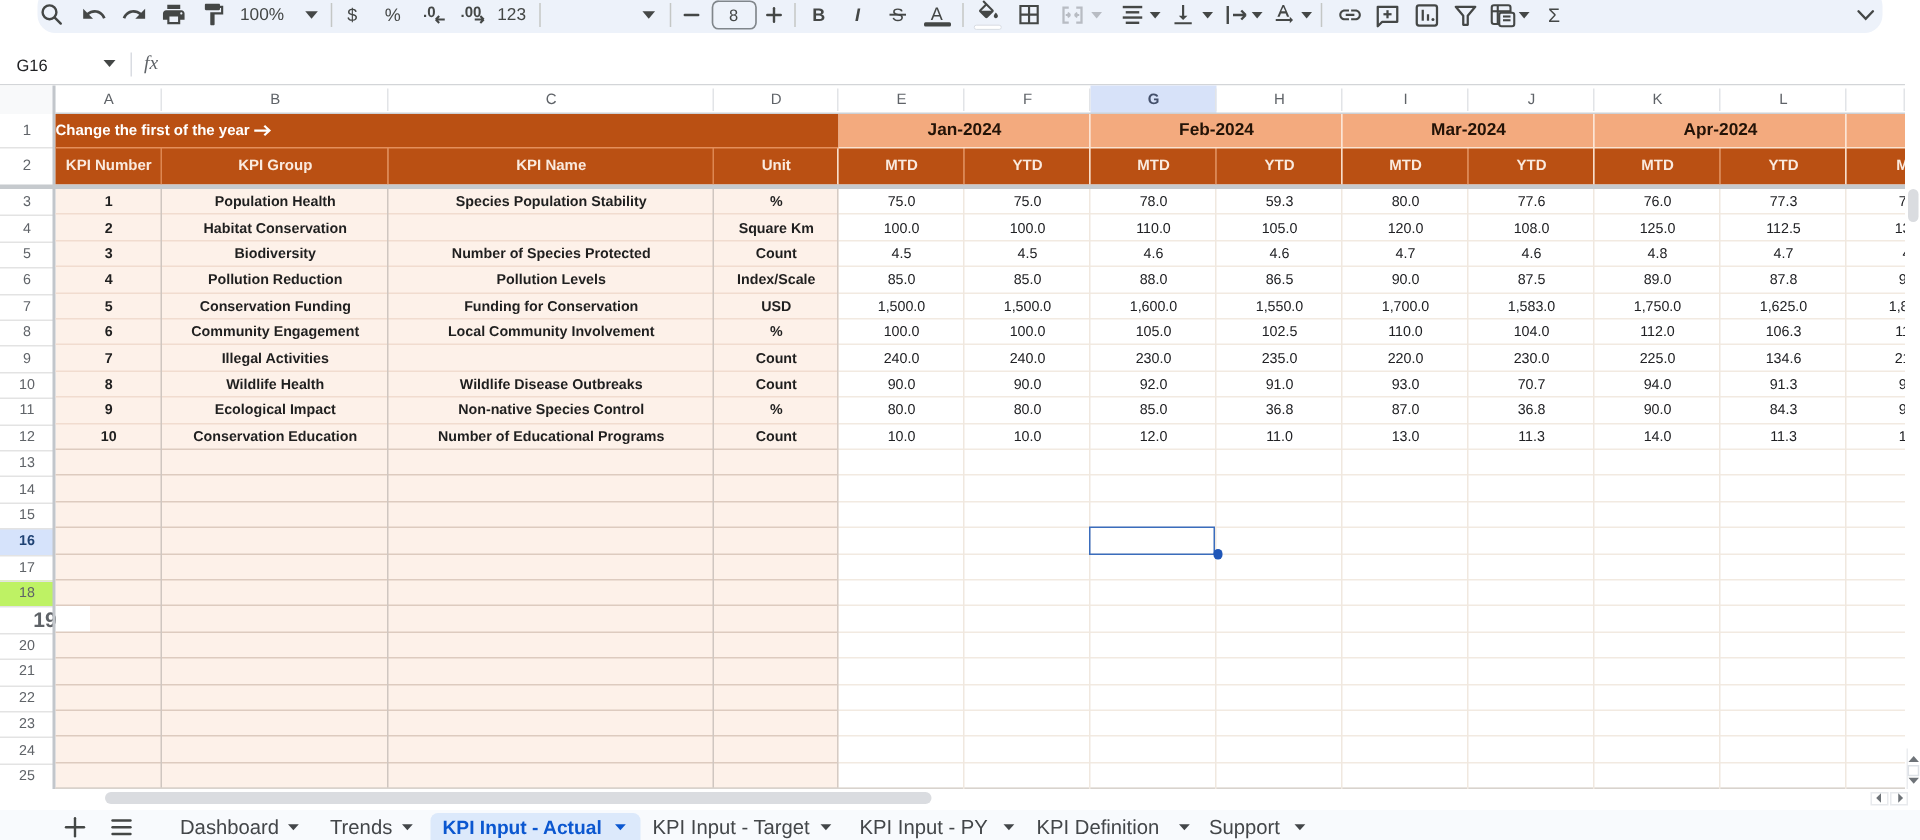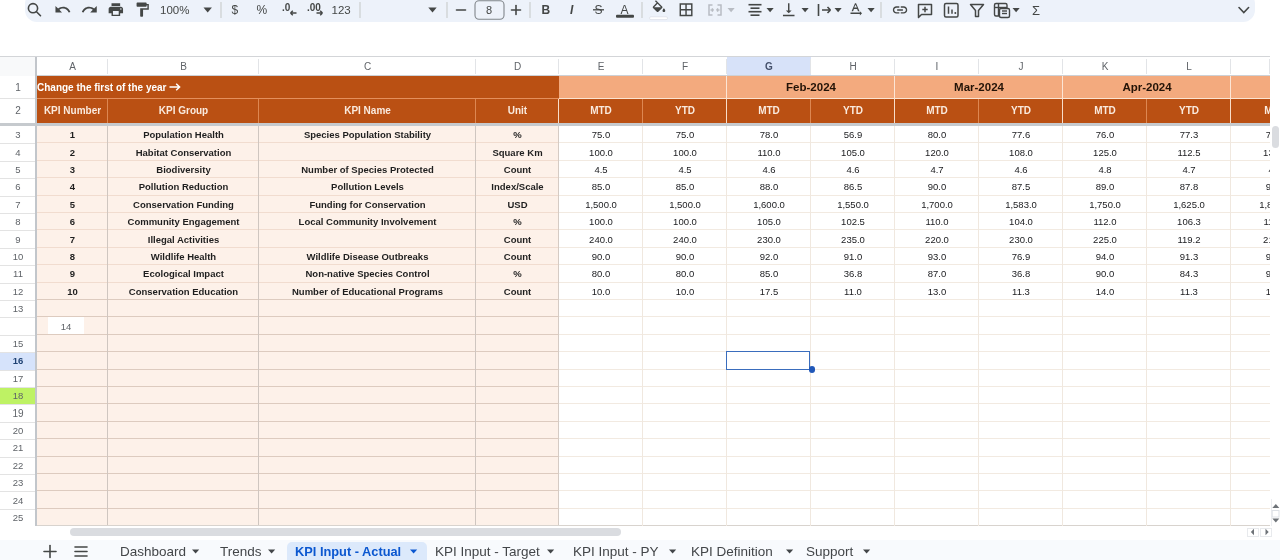--- a/index.html
+++ b/index.html
@@ -124,20 +124,28 @@
         <line x1="1002" y1="11" x2="1007" y2="11"></line>
           <line x1="1002" y1="13.5" x2="1007" y2="13.5"></line>
       </g>
       <path d="M1012.5 8 l3.6 4.3 l3.6 -4.3 z" fill="#444746"></path>
       <text x="1032" y="14.5" font-size="13" fill="#444746" font-family="Liberation Sans, sans-serif">Σ</text>
 
       <path d="M1239 7.5 l4.8 5 l4.8 -5" stroke="#444746" stroke-width="1.6" fill="none" stroke-linecap="round"></path>
     </svg>
   </div>
 
+  <div class="abs" id="fbar" style="left:0;top:30px;width:1280px;height:26px;background:#fff;">
+    <div class="abs" style="left:11px;top:8px;font-size:11px;color:#202124;">G16</div>
+    <svg class="abs" style="left:66px;top:6px;" width="14" height="12">
+        <path d="M3 4 l4 4.6 l4 -4.6 z" fill="#444746"></path>
+      </svg>
+    <div class="abs" style="left:87px;top:5px;width:1px;height:16px;background:#d9dce2;"></div>
+    <div class="abs" style="left:96px;top:4px;font-family:'Liberation Serif',serif;font-style:italic;font-size:13px;color:#5f6368;">fx</div>
+  </div>
 
   <div class="abs" id="grid" style="left:0;top:56px;width:1270px;height:470px;overflow:hidden;background:#fff;">
       <div class="abs" style="left:0px;top:0px;width:1270px;height:1px;background:#d3d5d8;"></div>
       <div class="abs" style="left:0px;top:1px;width:1270px;height:19px;background:#ffffff;"></div>
       <div class="abs" style="left:37px;top:70px;width:522px;height:400.2px;background:#fdf1e9;"></div>
       <div class="abs" style="left:727px;top:1px;width:84px;height:19px;background:#d7e2f9;"></div>
       <div class="cell" style="left:37px;top:1px;width:71px;height:19px;font-size:10px;color:#5f6368;font-weight:400;">A</div>
       <div class="abs" style="left:107px;top:3px;width:1px;height:15px;background:#e2e4e7;"></div>
       <div class="cell" style="left:108px;top:1px;width:151px;height:19px;font-size:10px;color:#5f6368;font-weight:400;">B</div>
       <div class="abs" style="left:258px;top:3px;width:1px;height:15px;background:#e2e4e7;"></div>
@@ -182,31 +190,31 @@
       <div class="cell" style="left:0px;top:174.39999999999998px;width:36px;height:17.4px;font-size:9.5px;color:#5f6368;background:#ffffff;font-weight:400;">9</div>
       <div class="abs" style="left:0px;top:174.39999999999998px;width:36px;height:1px;background:#e3e3e3;"></div>
       <div class="cell" style="left:0px;top:191.79999999999998px;width:36px;height:17.4px;font-size:9.5px;color:#5f6368;background:#ffffff;font-weight:400;">10</div>
       <div class="abs" style="left:0px;top:191.79999999999998px;width:36px;height:1px;background:#e3e3e3;"></div>
       <div class="cell" style="left:0px;top:209.2px;width:36px;height:17.4px;font-size:9.5px;color:#5f6368;background:#ffffff;font-weight:400;">11</div>
       <div class="abs" style="left:0px;top:209.2px;width:36px;height:1px;background:#e3e3e3;"></div>
       <div class="cell" style="left:0px;top:226.6px;width:36px;height:17.4px;font-size:9.5px;color:#5f6368;background:#ffffff;font-weight:400;">12</div>
       <div class="abs" style="left:0px;top:226.6px;width:36px;height:1px;background:#e3e3e3;"></div>
       <div class="cell" style="left:0px;top:244px;width:36px;height:17.4px;font-size:9.5px;color:#5f6368;background:#ffffff;font-weight:400;">13</div>
       <div class="abs" style="left:0px;top:244px;width:36px;height:1px;background:#e3e3e3;"></div>
-      <div class="cell" style="left:0px;top:261.4px;width:36px;height:17.4px;font-size:9.5px;color:#5f6368;background:#ffffff;font-weight:400;margin-left:48px;">14</div>
+      <div class="cell" style="left:0px;top:261.4px;width:36px;height:17.4px;font-size:9.5px;color:#5f6368;background:#ffffff;font-weight:400;">14</div>
       <div class="abs" style="left:0px;top:261.4px;width:36px;height:1px;background:#e3e3e3;"></div>
       <div class="cell" style="left:0px;top:278.79999999999995px;width:36px;height:17.4px;font-size:9.5px;color:#5f6368;background:#ffffff;font-weight:400;">15</div>
       <div class="abs" style="left:0px;top:278.79999999999995px;width:36px;height:1px;background:#e3e3e3;"></div>
       <div class="cell" style="left:0px;top:296.2px;width:36px;height:17.4px;font-size:9.5px;color:#1f4273;background:#d6e3fb;font-weight:700;">16</div>
       <div class="abs" style="left:0px;top:296.2px;width:36px;height:1px;background:#e3e3e3;"></div>
       <div class="cell" style="left:0px;top:313.59999999999997px;width:36px;height:17.4px;font-size:9.5px;color:#5f6368;background:#ffffff;font-weight:400;">17</div>
       <div class="abs" style="left:0px;top:313.59999999999997px;width:36px;height:1px;background:#e3e3e3;"></div>
       <div class="cell" style="left:0px;top:331px;width:36px;height:17.4px;font-size:9.5px;color:#5f6368;background:#bef264;font-weight:400;">18</div>
       <div class="abs" style="left:0px;top:331px;width:36px;height:1px;background:#e3e3e3;"></div>
-      <div class="cell" style="left:0px;top:348.4px;width:36px;height:17.4px;font-size:10px;color:#5f6368;background:#ffffff;font-weight:400;">19</div>
+      <div class="cell" style="left:0px;top:348.4px;width:60px;height:17.4px;font-size:14px;color:#5f6368;background:#ffffff;font-weight:700;">19</div>
       <div class="abs" style="left:0px;top:348.4px;width:36px;height:1px;background:#e3e3e3;"></div>
       <div class="cell" style="left:0px;top:365.79999999999995px;width:36px;height:17.4px;font-size:9.5px;color:#5f6368;background:#ffffff;font-weight:400;">20</div>
       <div class="abs" style="left:0px;top:365.79999999999995px;width:36px;height:1px;background:#e3e3e3;"></div>
       <div class="cell" style="left:0px;top:383.2px;width:36px;height:17.4px;font-size:9.5px;color:#5f6368;background:#ffffff;font-weight:400;">21</div>
       <div class="abs" style="left:0px;top:383.2px;width:36px;height:1px;background:#e3e3e3;"></div>
       <div class="cell" style="left:0px;top:400.59999999999997px;width:36px;height:17.4px;font-size:9.5px;color:#5f6368;background:#ffffff;font-weight:400;">22</div>
       <div class="abs" style="left:0px;top:400.59999999999997px;width:36px;height:1px;background:#e3e3e3;"></div>
       <div class="cell" style="left:0px;top:418px;width:36px;height:17.4px;font-size:9.5px;color:#5f6368;background:#ffffff;font-weight:400;">23</div>
       <div class="abs" style="left:0px;top:418px;width:36px;height:1px;background:#e3e3e3;"></div>
       <div class="cell" style="left:0px;top:435.4px;width:36px;height:17.4px;font-size:9.5px;color:#5f6368;background:#ffffff;font-weight:400;">24</div>
@@ -271,20 +279,21 @@
       <div class="abs" style="left:894px;top:70px;width:1px;height:400.2px;background:#f0e8df;"></div>
       <div class="abs" style="left:978px;top:70px;width:1px;height:400.2px;background:#f0e8df;"></div>
       <div class="abs" style="left:1062px;top:70px;width:1px;height:400.2px;background:#f0e8df;"></div>
       <div class="abs" style="left:1146px;top:70px;width:1px;height:400.2px;background:#f0e8df;"></div>
       <div class="abs" style="left:1230px;top:70px;width:1px;height:400.2px;background:#f0e8df;"></div>
       <div class="abs" style="left:37px;top:20px;width:522px;height:22px;background:#ba5013;"></div>
       <div class="cell" style="left:37px;top:20px;width:594px;height:22px;justify-content:flex-start;font-weight:700;font-size:10px;color:#fff;">Change the first of the year <svg width="13" height="10" style="margin-left:3px">
           <path d="M0.5 5 h10 M7.2 1.8 l3.4 3.2 L7.2 8.2" stroke="#fff" stroke-width="1.5" fill="none"></path>
         </svg></div>
       <div class="abs" style="left:559px;top:20px;width:168px;height:22px;background:#f3aa7e;"></div>
+      <div class="cell" style="left:559px;top:20px;width:168px;height:22px;font-weight:700;font-size:11.5px;color:#231307;">Jan-2024</div>
       <div class="abs" style="left:727px;top:20px;width:168px;height:22px;background:#f3aa7e;"></div>
       <div class="cell" style="left:727px;top:20px;width:168px;height:22px;font-weight:700;font-size:11.5px;color:#231307;">Feb-2024</div>
       <div class="abs" style="left:726px;top:20px;width:1px;height:22px;background:#fce5d5;"></div>
       <div class="abs" style="left:895px;top:20px;width:168px;height:22px;background:#f3aa7e;"></div>
       <div class="cell" style="left:895px;top:20px;width:168px;height:22px;font-weight:700;font-size:11.5px;color:#231307;">Mar-2024</div>
       <div class="abs" style="left:894px;top:20px;width:1px;height:22px;background:#fce5d5;"></div>
       <div class="abs" style="left:1063px;top:20px;width:168px;height:22px;background:#f3aa7e;"></div>
       <div class="cell" style="left:1063px;top:20px;width:168px;height:22px;font-weight:700;font-size:11.5px;color:#231307;">Apr-2024</div>
       <div class="abs" style="left:1062px;top:20px;width:1px;height:22px;background:#fce5d5;"></div>
       <div class="abs" style="left:1231px;top:20px;width:39px;height:22px;background:#f3aa7e;"></div>
@@ -331,21 +340,21 @@
       <div class="abs" style="left:37px;top:42px;width:522px;height:1px;background:#e48f5c;"></div>
       <div class="abs" style="left:559px;top:42px;width:711px;height:1px;background:#fbe3d0;"></div>
       <div class="abs" style="left:0px;top:67px;width:1270px;height:3px;background:#c6cace;"></div>
       <div class="cell" style="left:37px;top:70px;width:71px;height:17.4px;font-weight:700;font-size:9.5px;color:#1f1f1f;">1</div>
       <div class="cell" style="left:108px;top:70px;width:151px;height:17.4px;font-weight:700;font-size:9.5px;color:#1f1f1f;">Population Health</div>
       <div class="cell" style="left:259px;top:70px;width:217px;height:17.4px;font-weight:700;font-size:9.5px;color:#1f1f1f;">Species Population Stability</div>
       <div class="cell" style="left:476px;top:70px;width:83px;height:17.4px;font-weight:700;font-size:9.5px;color:#1f1f1f;">%</div>
       <div class="cell" style="left:559px;top:70px;width:84px;height:17.4px;font-size:9.5px;color:#202124;">75.0</div>
       <div class="cell" style="left:643px;top:70px;width:84px;height:17.4px;font-size:9.5px;color:#202124;">75.0</div>
       <div class="cell" style="left:727px;top:70px;width:84px;height:17.4px;font-size:9.5px;color:#202124;">78.0</div>
-      <div class="cell" style="left:811px;top:70px;width:84px;height:17.4px;font-size:9.5px;color:#202124;">56.9</div>
+      <div class="cell" style="left:811px;top:70px;width:84px;height:17.4px;font-size:9.5px;color:#202124;">59.3</div>
       <div class="cell" style="left:895px;top:70px;width:84px;height:17.4px;font-size:9.5px;color:#202124;">80.0</div>
       <div class="cell" style="left:979px;top:70px;width:84px;height:17.4px;font-size:9.5px;color:#202124;">77.6</div>
       <div class="cell" style="left:1063px;top:70px;width:84px;height:17.4px;font-size:9.5px;color:#202124;">76.0</div>
       <div class="cell" style="left:1147px;top:70px;width:84px;height:17.4px;font-size:9.5px;color:#202124;">77.3</div>
       <div class="cell" style="left:1231px;top:70px;width:88px;height:17.4px;font-size:9.5px;color:#202124;">74.0</div>
       <div class="cell" style="left:37px;top:87.4px;width:71px;height:17.4px;font-weight:700;font-size:9.5px;color:#1f1f1f;">2</div>
       <div class="cell" style="left:108px;top:87.4px;width:151px;height:17.4px;font-weight:700;font-size:9.5px;color:#1f1f1f;">Habitat Conservation</div>
       <div class="cell" style="left:476px;top:87.4px;width:83px;height:17.4px;font-weight:700;font-size:9.5px;color:#1f1f1f;">Square Km</div>
       <div class="cell" style="left:559px;top:87.4px;width:84px;height:17.4px;font-size:9.5px;color:#202124;">100.0</div>
       <div class="cell" style="left:643px;top:87.4px;width:84px;height:17.4px;font-size:9.5px;color:#202124;">100.0</div>
@@ -411,32 +420,32 @@
       <div class="cell" style="left:37px;top:174.39999999999998px;width:71px;height:17.4px;font-weight:700;font-size:9.5px;color:#1f1f1f;">7</div>
       <div class="cell" style="left:108px;top:174.39999999999998px;width:151px;height:17.4px;font-weight:700;font-size:9.5px;color:#1f1f1f;">Illegal Activities</div>
       <div class="cell" style="left:476px;top:174.39999999999998px;width:83px;height:17.4px;font-weight:700;font-size:9.5px;color:#1f1f1f;">Count</div>
       <div class="cell" style="left:559px;top:174.39999999999998px;width:84px;height:17.4px;font-size:9.5px;color:#202124;">240.0</div>
       <div class="cell" style="left:643px;top:174.39999999999998px;width:84px;height:17.4px;font-size:9.5px;color:#202124;">240.0</div>
       <div class="cell" style="left:727px;top:174.39999999999998px;width:84px;height:17.4px;font-size:9.5px;color:#202124;">230.0</div>
       <div class="cell" style="left:811px;top:174.39999999999998px;width:84px;height:17.4px;font-size:9.5px;color:#202124;">235.0</div>
       <div class="cell" style="left:895px;top:174.39999999999998px;width:84px;height:17.4px;font-size:9.5px;color:#202124;">220.0</div>
       <div class="cell" style="left:979px;top:174.39999999999998px;width:84px;height:17.4px;font-size:9.5px;color:#202124;">230.0</div>
       <div class="cell" style="left:1063px;top:174.39999999999998px;width:84px;height:17.4px;font-size:9.5px;color:#202124;">225.0</div>
-      <div class="cell" style="left:1147px;top:174.39999999999998px;width:84px;height:17.4px;font-size:9.5px;color:#202124;">119.2</div>
+      <div class="cell" style="left:1147px;top:174.39999999999998px;width:84px;height:17.4px;font-size:9.5px;color:#202124;">134.6</div>
       <div class="cell" style="left:1231px;top:174.39999999999998px;width:88px;height:17.4px;font-size:9.5px;color:#202124;">215.0</div>
       <div class="cell" style="left:37px;top:191.79999999999998px;width:71px;height:17.4px;font-weight:700;font-size:9.5px;color:#1f1f1f;">8</div>
       <div class="cell" style="left:108px;top:191.79999999999998px;width:151px;height:17.4px;font-weight:700;font-size:9.5px;color:#1f1f1f;">Wildlife Health</div>
       <div class="cell" style="left:259px;top:191.79999999999998px;width:217px;height:17.4px;font-weight:700;font-size:9.5px;color:#1f1f1f;">Wildlife Disease Outbreaks</div>
       <div class="cell" style="left:476px;top:191.79999999999998px;width:83px;height:17.4px;font-weight:700;font-size:9.5px;color:#1f1f1f;">Count</div>
       <div class="cell" style="left:559px;top:191.79999999999998px;width:84px;height:17.4px;font-size:9.5px;color:#202124;">90.0</div>
       <div class="cell" style="left:643px;top:191.79999999999998px;width:84px;height:17.4px;font-size:9.5px;color:#202124;">90.0</div>
       <div class="cell" style="left:727px;top:191.79999999999998px;width:84px;height:17.4px;font-size:9.5px;color:#202124;">92.0</div>
       <div class="cell" style="left:811px;top:191.79999999999998px;width:84px;height:17.4px;font-size:9.5px;color:#202124;">91.0</div>
       <div class="cell" style="left:895px;top:191.79999999999998px;width:84px;height:17.4px;font-size:9.5px;color:#202124;">93.0</div>
-      <div class="cell" style="left:979px;top:191.79999999999998px;width:84px;height:17.4px;font-size:9.5px;color:#202124;">76.9</div>
+      <div class="cell" style="left:979px;top:191.79999999999998px;width:84px;height:17.4px;font-size:9.5px;color:#202124;">70.7</div>
       <div class="cell" style="left:1063px;top:191.79999999999998px;width:84px;height:17.4px;font-size:9.5px;color:#202124;">94.0</div>
       <div class="cell" style="left:1147px;top:191.79999999999998px;width:84px;height:17.4px;font-size:9.5px;color:#202124;">91.3</div>
       <div class="cell" style="left:1231px;top:191.79999999999998px;width:88px;height:17.4px;font-size:9.5px;color:#202124;">95.0</div>
       <div class="cell" style="left:37px;top:209.2px;width:71px;height:17.4px;font-weight:700;font-size:9.5px;color:#1f1f1f;">9</div>
       <div class="cell" style="left:108px;top:209.2px;width:151px;height:17.4px;font-weight:700;font-size:9.5px;color:#1f1f1f;">Ecological Impact</div>
       <div class="cell" style="left:259px;top:209.2px;width:217px;height:17.4px;font-weight:700;font-size:9.5px;color:#1f1f1f;">Non-native Species Control</div>
       <div class="cell" style="left:476px;top:209.2px;width:83px;height:17.4px;font-weight:700;font-size:9.5px;color:#1f1f1f;">%</div>
       <div class="cell" style="left:559px;top:209.2px;width:84px;height:17.4px;font-size:9.5px;color:#202124;">80.0</div>
       <div class="cell" style="left:643px;top:209.2px;width:84px;height:17.4px;font-size:9.5px;color:#202124;">80.0</div>
       <div class="cell" style="left:727px;top:209.2px;width:84px;height:17.4px;font-size:9.5px;color:#202124;">85.0</div>
@@ -445,21 +454,21 @@
       <div class="cell" style="left:979px;top:209.2px;width:84px;height:17.4px;font-size:9.5px;color:#202124;">36.8</div>
       <div class="cell" style="left:1063px;top:209.2px;width:84px;height:17.4px;font-size:9.5px;color:#202124;">90.0</div>
       <div class="cell" style="left:1147px;top:209.2px;width:84px;height:17.4px;font-size:9.5px;color:#202124;">84.3</div>
       <div class="cell" style="left:1231px;top:209.2px;width:88px;height:17.4px;font-size:9.5px;color:#202124;">92.0</div>
       <div class="cell" style="left:37px;top:226.6px;width:71px;height:17.4px;font-weight:700;font-size:9.5px;color:#1f1f1f;">10</div>
       <div class="cell" style="left:108px;top:226.6px;width:151px;height:17.4px;font-weight:700;font-size:9.5px;color:#1f1f1f;">Conservation Education</div>
       <div class="cell" style="left:259px;top:226.6px;width:217px;height:17.4px;font-weight:700;font-size:9.5px;color:#1f1f1f;">Number of Educational Programs</div>
       <div class="cell" style="left:476px;top:226.6px;width:83px;height:17.4px;font-weight:700;font-size:9.5px;color:#1f1f1f;">Count</div>
       <div class="cell" style="left:559px;top:226.6px;width:84px;height:17.4px;font-size:9.5px;color:#202124;">10.0</div>
       <div class="cell" style="left:643px;top:226.6px;width:84px;height:17.4px;font-size:9.5px;color:#202124;">10.0</div>
-      <div class="cell" style="left:727px;top:226.6px;width:84px;height:17.4px;font-size:9.5px;color:#202124;">17.5</div>
+      <div class="cell" style="left:727px;top:226.6px;width:84px;height:17.4px;font-size:9.5px;color:#202124;">12.0</div>
       <div class="cell" style="left:811px;top:226.6px;width:84px;height:17.4px;font-size:9.5px;color:#202124;">11.0</div>
       <div class="cell" style="left:895px;top:226.6px;width:84px;height:17.4px;font-size:9.5px;color:#202124;">13.0</div>
       <div class="cell" style="left:979px;top:226.6px;width:84px;height:17.4px;font-size:9.5px;color:#202124;">11.3</div>
       <div class="cell" style="left:1063px;top:226.6px;width:84px;height:17.4px;font-size:9.5px;color:#202124;">14.0</div>
       <div class="cell" style="left:1147px;top:226.6px;width:84px;height:17.4px;font-size:9.5px;color:#202124;">11.3</div>
       <div class="cell" style="left:1231px;top:226.6px;width:88px;height:17.4px;font-size:9.5px;color:#202124;">15.0</div>
       <div class="abs" style="left:726px;top:295.2px;width:84px;height:18.4px;border:1.5px solid #3a6dbd;box-sizing:border-box;"></div>
       <div class="abs" style="left:808.5px;top:310.4px;width:6.5px;height:6.5px;background:#2057b8;border-radius:50%;box-sizing:border-box;"></div>
     </div>
 

